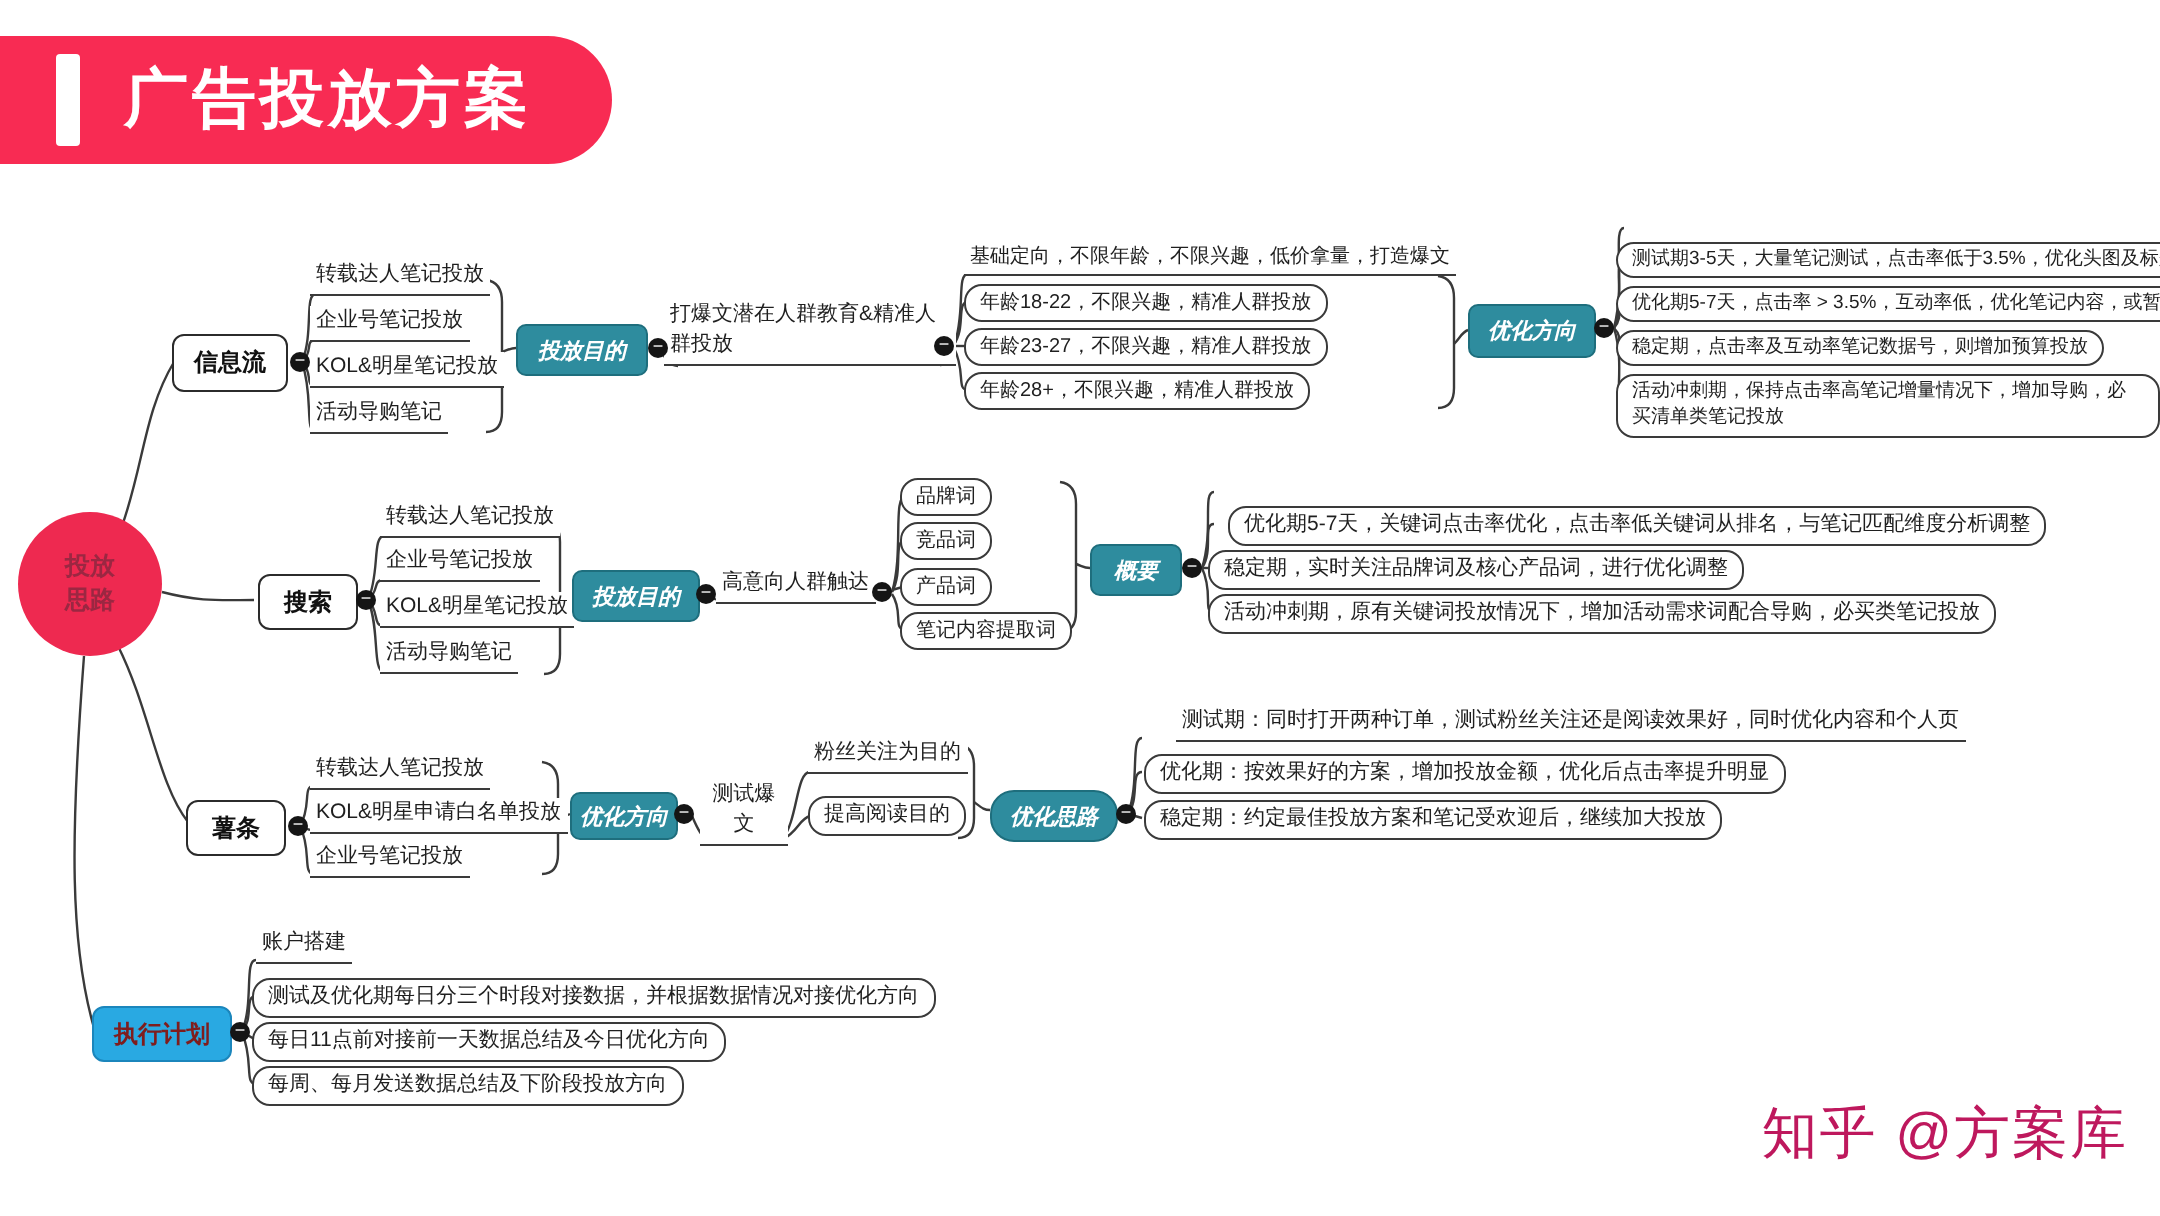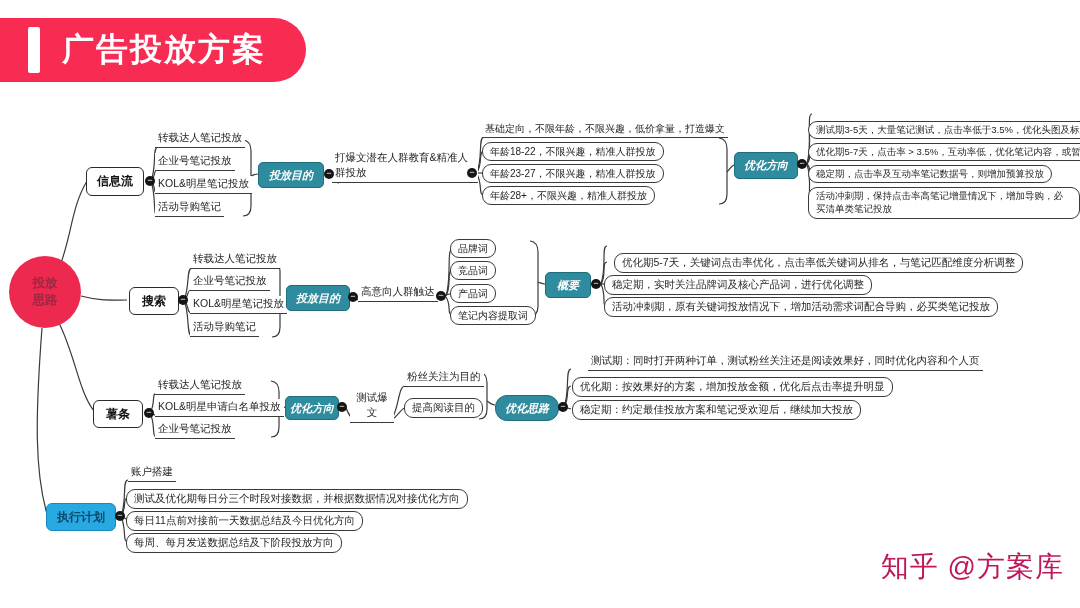--- a/index.html
+++ b/index.html
@@ -15,21 +15,21 @@
           font-size:32px;font-weight:bold;letter-spacing:2px;white-space:nowrap;}
   
   .central{position:absolute;left:9px;top:256px;width:72px;height:72px;border-radius:50%;
           background:#EE2950;color:#9B2742;font-weight:bold;font-size:12.5px;line-height:1.35;
           display:flex;align-items:center;justify-content:center;text-align:center;
           white-space:pre-line;z-index:2;}
   
   .topic{position:absolute;background:#fff;border:1.6px solid #2b2b2b;border-radius:6px;
           color:#111;font-weight:bold;font-size:12px;display:flex;align-items:center;
           justify-content:center;white-space:nowrap;z-index:2;}
-  .topic.blue{background:#29A9E2;border-color:#1B86BC;color:#0c4a6e;}
+  .topic.blue{background:#29A9E2;border-color:#1B86BC;color:#7f1d1d;}
   
   .teal{position:absolute;background:#2E8C9E;border:1.5px solid #1E6E7D;border-radius:5px;
           color:#fff;font-weight:bold;font-style:italic;font-size:11px;display:flex;
           align-items:center;justify-content:center;white-space:nowrap;z-index:2;}
   
   .leaf{position:absolute;font-size:10.5px;color:#1f1f1f;white-space:nowrap;
           border-bottom:1.3px solid #3a3a3a;padding:1px 3px 2px;line-height:1.3;z-index:1;background:#fff;}
   .boxleaf{position:absolute;font-size:10.5px;color:#1f1f1f;white-space:nowrap;
           border:1.3px solid #3a3a3a;border-radius:9px;padding:2px 7px;line-height:1.3;z-index:1;background:#fff;}
   .note{white-space:normal;line-height:1.45;}

